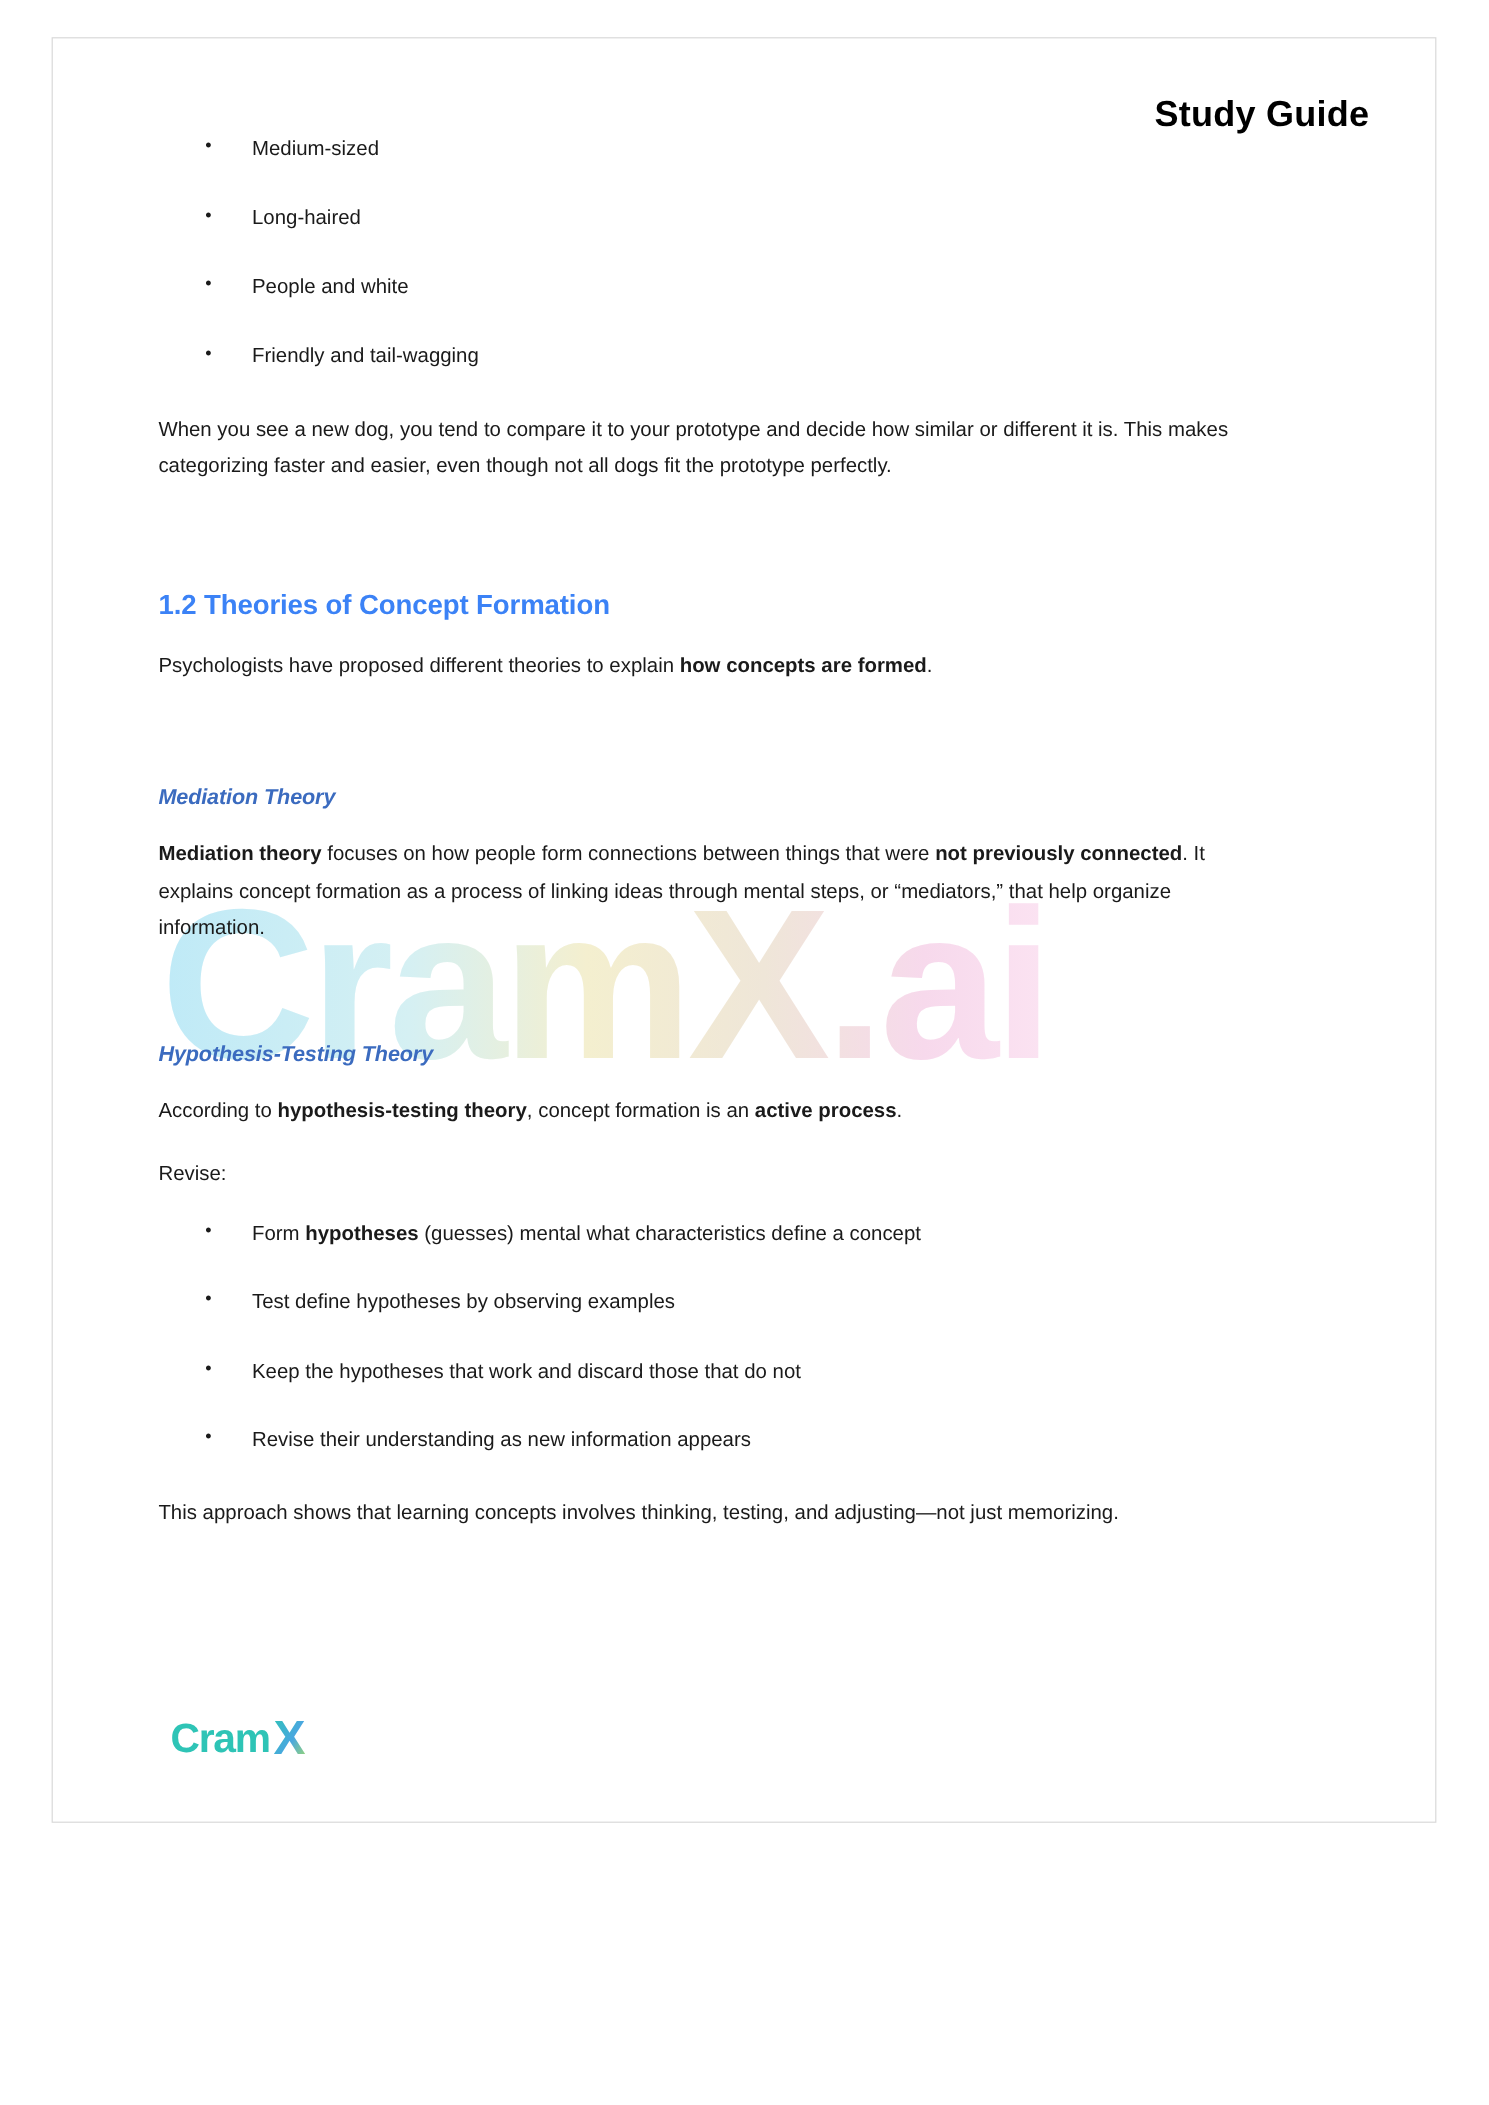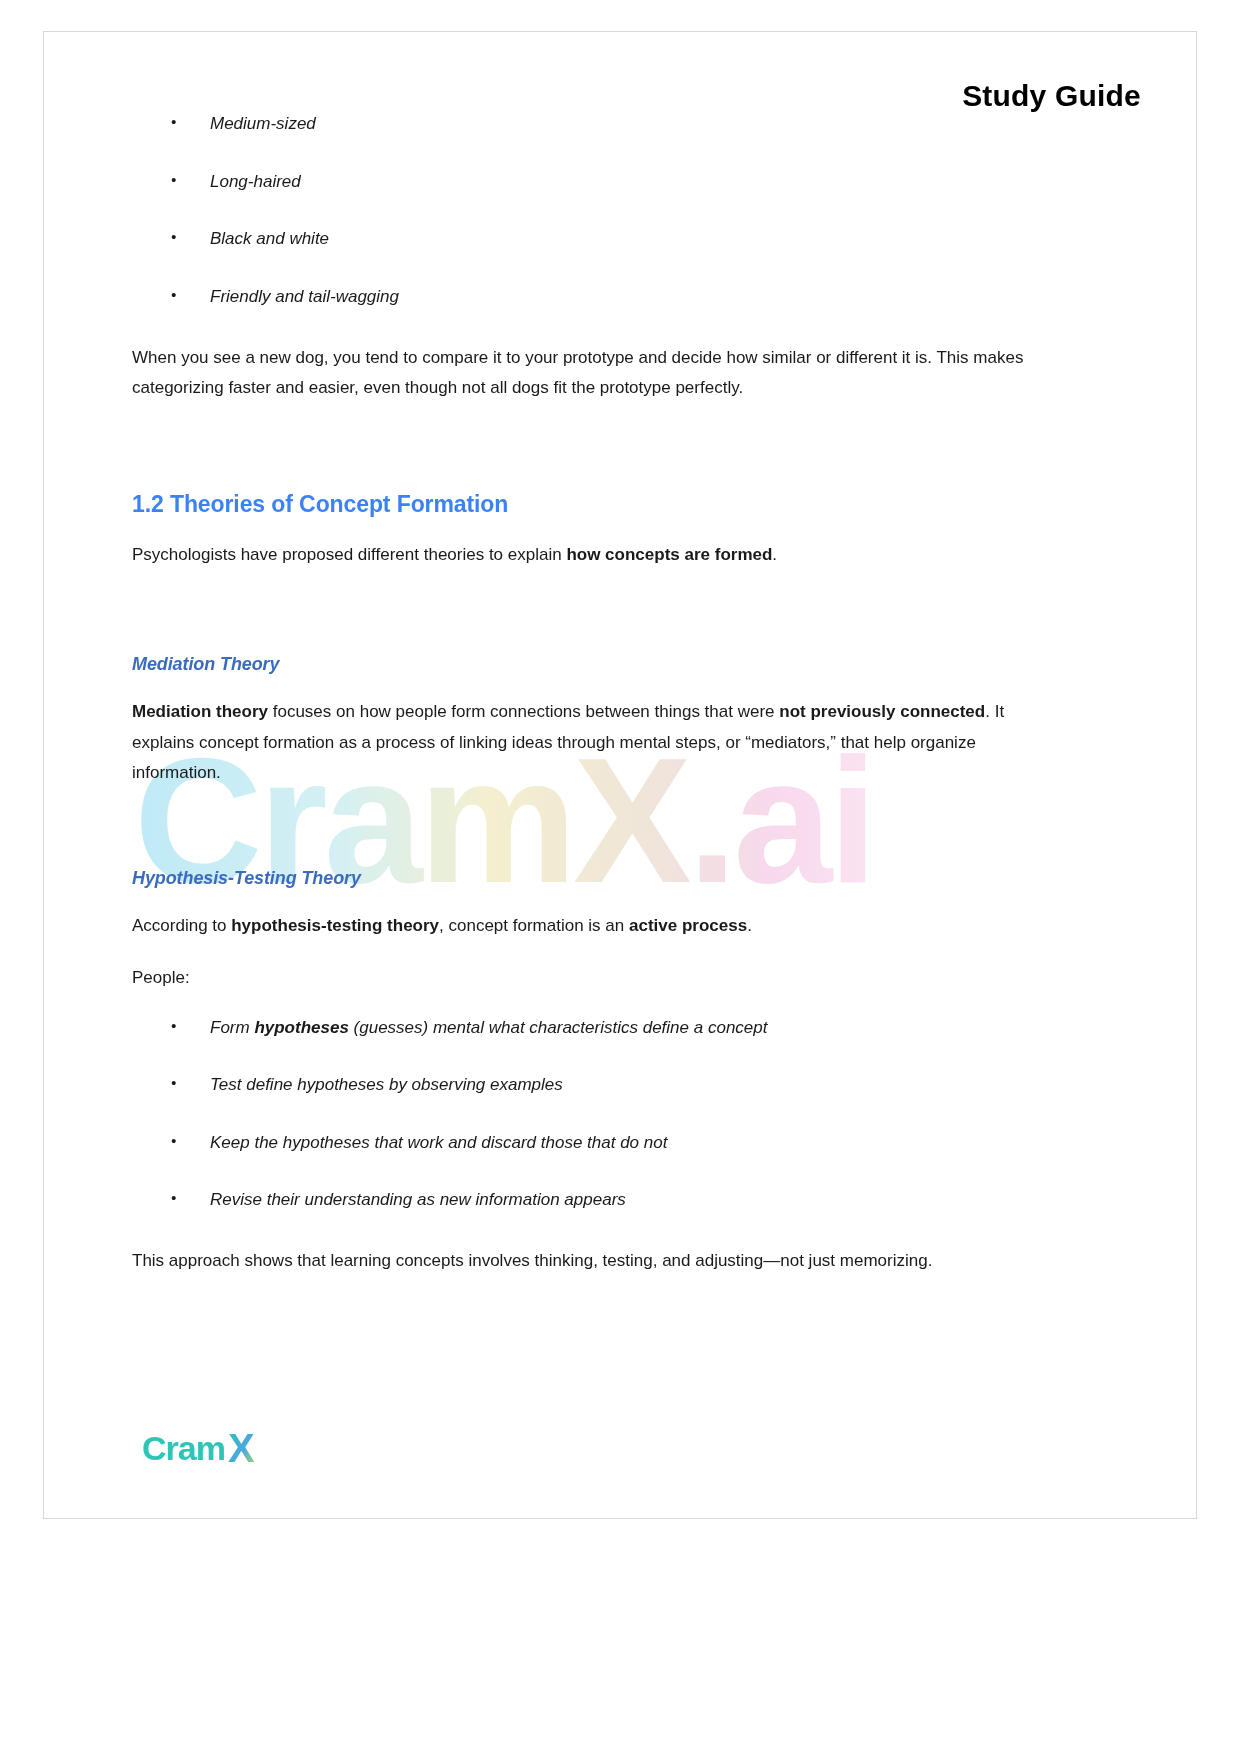--- a/index.html
+++ b/index.html
@@ -70,21 +70,20 @@
     margin: 0;
     padding: 0;
   }
   ul.bullets li {
     position: relative;
     padding-left: 78px;
     font-size: 17px;
     line-height: 1.45;
     color: #1a1a1a;
     margin-bottom: 33px;
-    font-style: italic;
   }
   ul.bullets li::before {
     content: "\2022";
     position: absolute;
     left: 39px;
     top: -1px;
     font-size: 15px;
     color: #1a1a1a;
   }
 
@@ -155,21 +154,21 @@
 
   <div class="content">
 
     <div class="doc-title">Study Guide</div>
 
     <div class="body-col">
 
       <ul class="bullets">
         <li>Medium-sized</li>
         <li>Long-haired</li>
-        <li>Black and white</li>
+        <li>People and white</li>
         <li>Friendly and tail-wagging</li>
       </ul>
 
       <p class="para">When you see a new dog, you tend to compare it to your prototype and decide how similar or different it is. This makes categorizing faster and easier, even though not all dogs fit the prototype perfectly.</p>
 
       <div class="sp-1"></div>
 
       <h2 class="sec-heading">1.2 Theories of Concept Formation</h2>
 
       <div class="sp-2"></div>
@@ -191,21 +190,21 @@
       <div class="sp-5"></div>
 
       <h3 class="sub-heading">Hypothesis-Testing Theory</h3>
 
       <div class="sp-6"></div>
 
       <p class="para">
         <span>According to </span><b>hypothesis-testing theory</b><span>, concept formation is an </span><b>active process</b><span>.</span>
       </p>
 
-      <p class="para">People:</p>
+      <p class="para">Revise:</p>
 
       <ul class="bullets">
         <li><span>Form </span><b>hypotheses</b><span> (guesses) mental what characteristics define a concept</span></li>
         <li><span>Test define hypotheses by observing examples</span></li>
         <li><span>Keep the hypotheses that work and discard those that do not</span></li>
         <li><span>Revise their understanding as new information appears</span></li>
       </ul>
 
       <p class="para">This approach shows that learning concepts involves thinking, testing, and adjusting—not just memorizing.</p>
 

